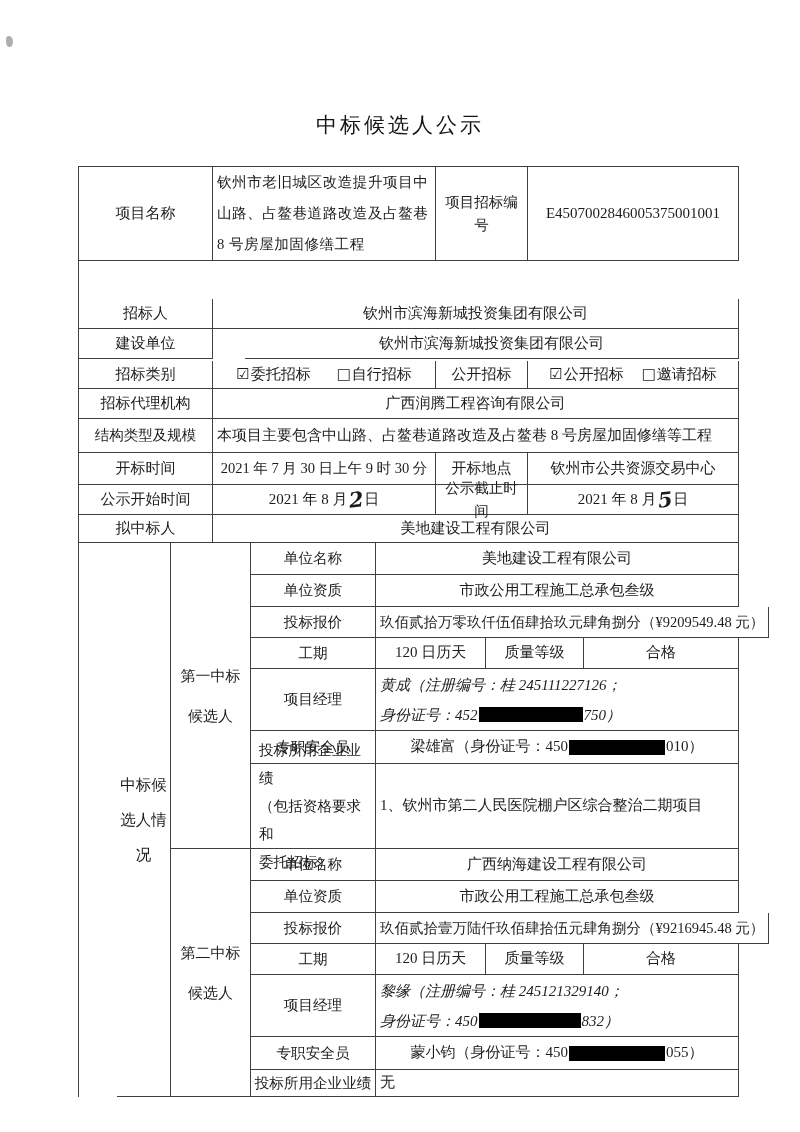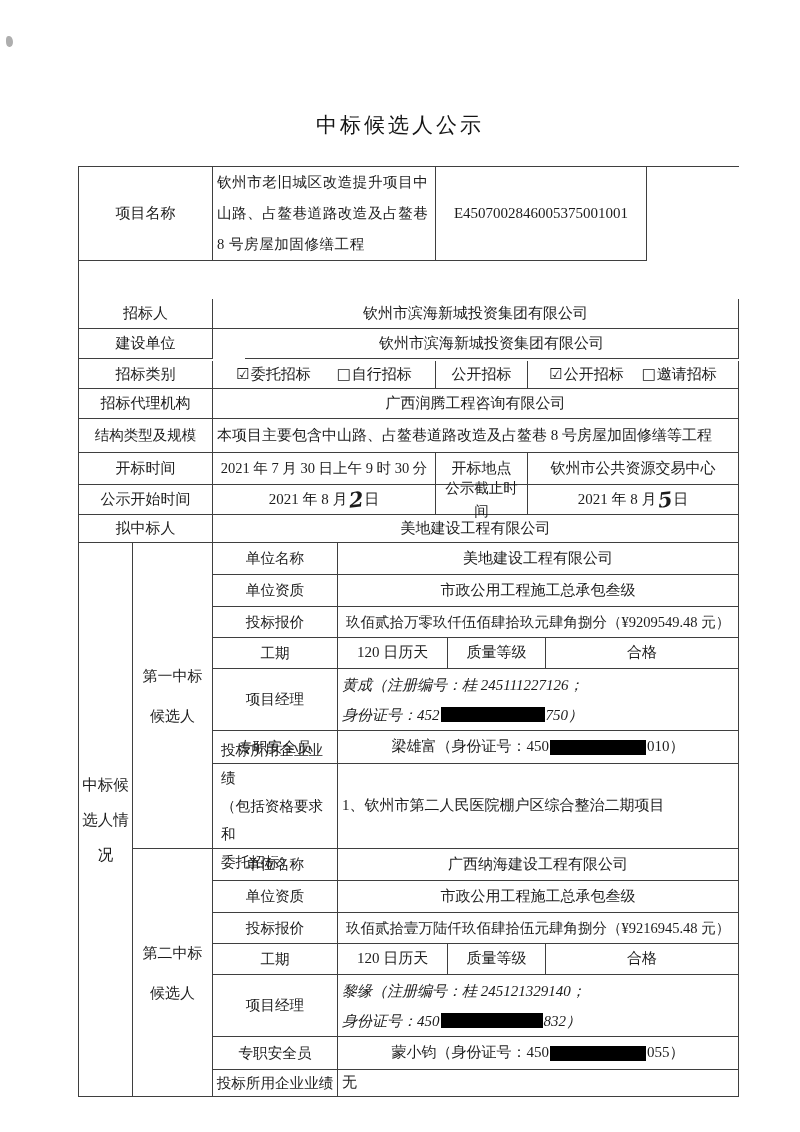--- a/index.html
+++ b/index.html
@@ -40,21 +40,21 @@
   .nowrap{white-space:nowrap;}
   .project-name{line-height:31px;font-size:14.6px;text-align:left;letter-spacing:.5px;}
   .chk-group{display:flex;gap:26px;align-items:center;justify-content:center;}
   .chk{display:inline-flex;align-items:center;white-space:nowrap;}
   .chk .box{font-family:"DejaVu Sans",sans-serif;font-size:15px;margin-right:1px;}
   
   .cand-wrap{display:flex;}
   .outer-cell{
     width:54px;flex:0 0 auto;box-sizing:border-box;
     border-right:1px solid #3f3f3f;border-bottom:1px solid #3f3f3f;
-    display:flex;align-items:center;justify-content:center;
+    display:flex;align-items:center;justify-content:center;margin-left:38px;
   }
   .outer-cell .vlbl{line-height:35px;text-align:center;font-size:15.5px;}
   .cand-main{flex:1 1 auto;min-width:0;}
   .cand-block{display:flex;}
   .rank-cell{
     width:80px;flex:0 0 auto;box-sizing:border-box;
     border-right:1px solid #3f3f3f;border-bottom:1px solid #3f3f3f;
     display:flex;align-items:center;justify-content:center;
   }
   .rank-cell .rlbl{line-height:40px;text-align:center;}
@@ -82,20 +82,21 @@
 
 <h1 class="doc-title">中标候选人公示</h1>
 
 <div class="table">
 
   <div class="t-row" style="height:94px;">
     <div class="cell w-label">项目名称</div>
     <div class="cell w-mid left">
         <span class="project-name">钦州市老旧城区改造提升项目中山路、占鳌巷道路改造及占鳌巷 8 号房屋加固修缮工程</span>
       </div>
+    <div class="cell w-sub fs14">项目招标编号</div>
     <div class="cell w-last nowrap" style="font-size:15px;">E4507002846005375001001</div>
   </div>
 
   <div class="t-row" style="height:30px;margin-top:38px;">
     <div class="cell w-label">招标人</div>
     <div class="cell w-rest">钦州市滨海新城投资集团有限公司</div>
   </div>
 
   <div class="t-row" style="height:30px;gap:32px;">
     <div class="cell w-label">建设单位</div>

